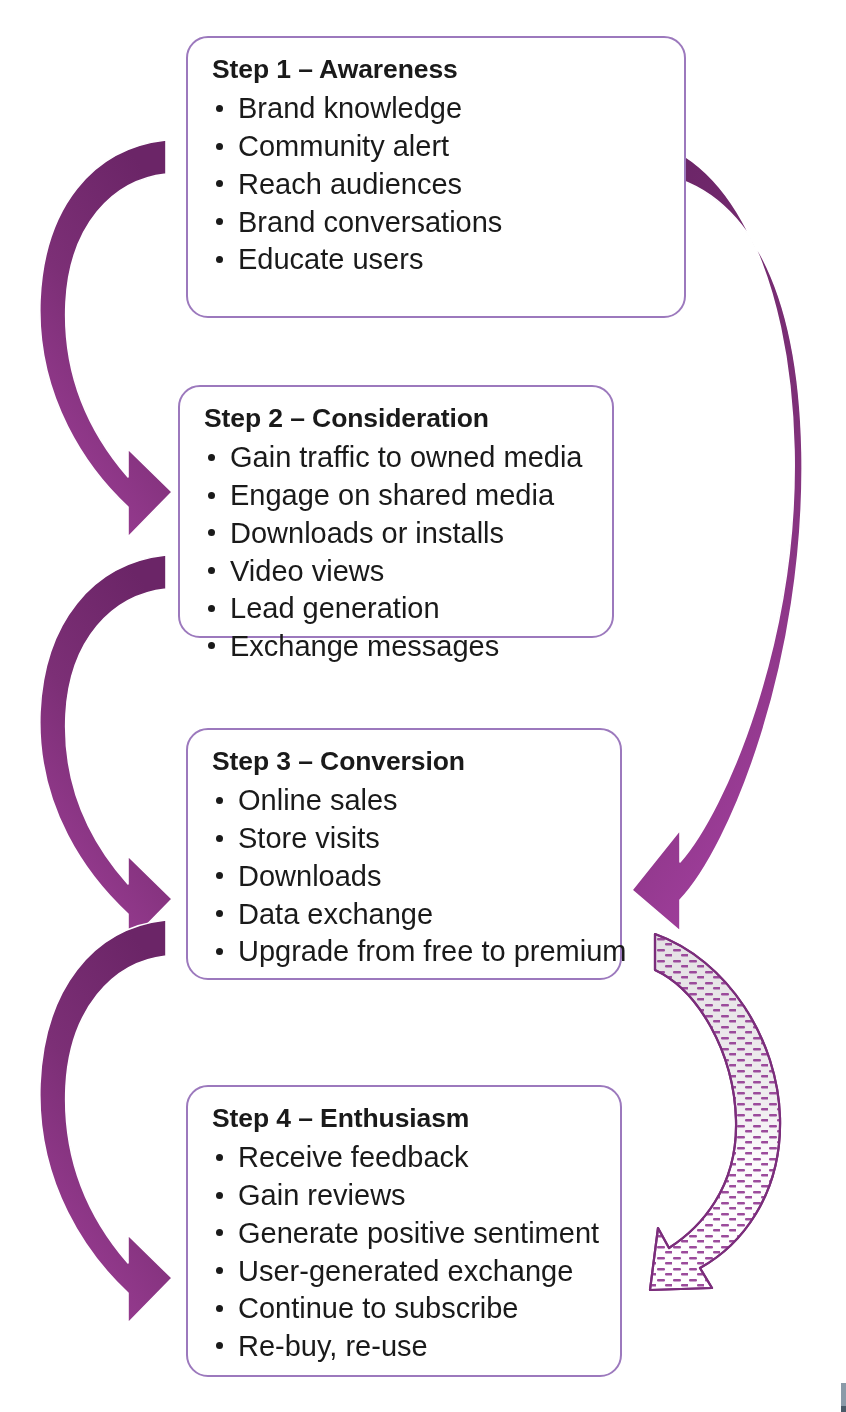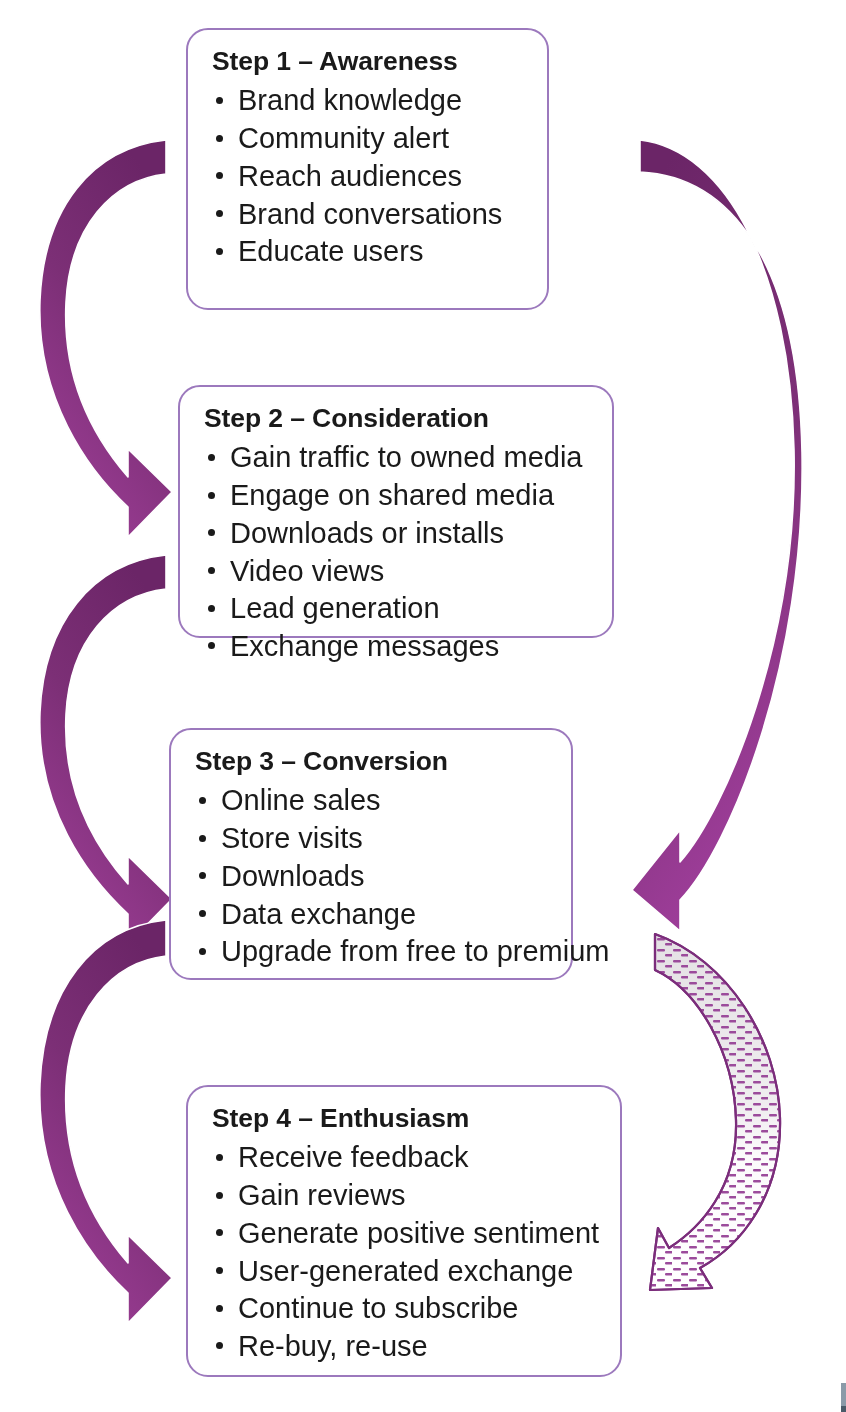--- a/index.html
+++ b/index.html
@@ -74,23 +74,23 @@
     position: absolute;
     left: 4px;
     top: 0.50em;
     width: 7px;
     height: 7px;
     border-radius: 50%;
     background: #1a1a1a;
   }
 
   
-  #step-box-1 { left: 186px; top: 28px;   width: 363px; height: 282px; }
+  #step-box-1 { left: 186px; top: 36px;   width: 500px; height: 282px; }
   #step-box-2 { left: 178px; top: 385px;  width: 436px; height: 253px; }
-  #step-box-3 { left: 169px; top: 728px;  width: 404px; height: 252px; }
+  #step-box-3 { left: 186px; top: 728px;  width: 436px; height: 252px; }
   #step-box-4 { left: 186px; top: 1085px; width: 436px; height: 292px; }
 
   
   #page-edge-artifact {
     position: absolute;
     right: 0;
     top: 1383px;
     width: 5px;
     height: 29px;
     background: #8a9aa8;

